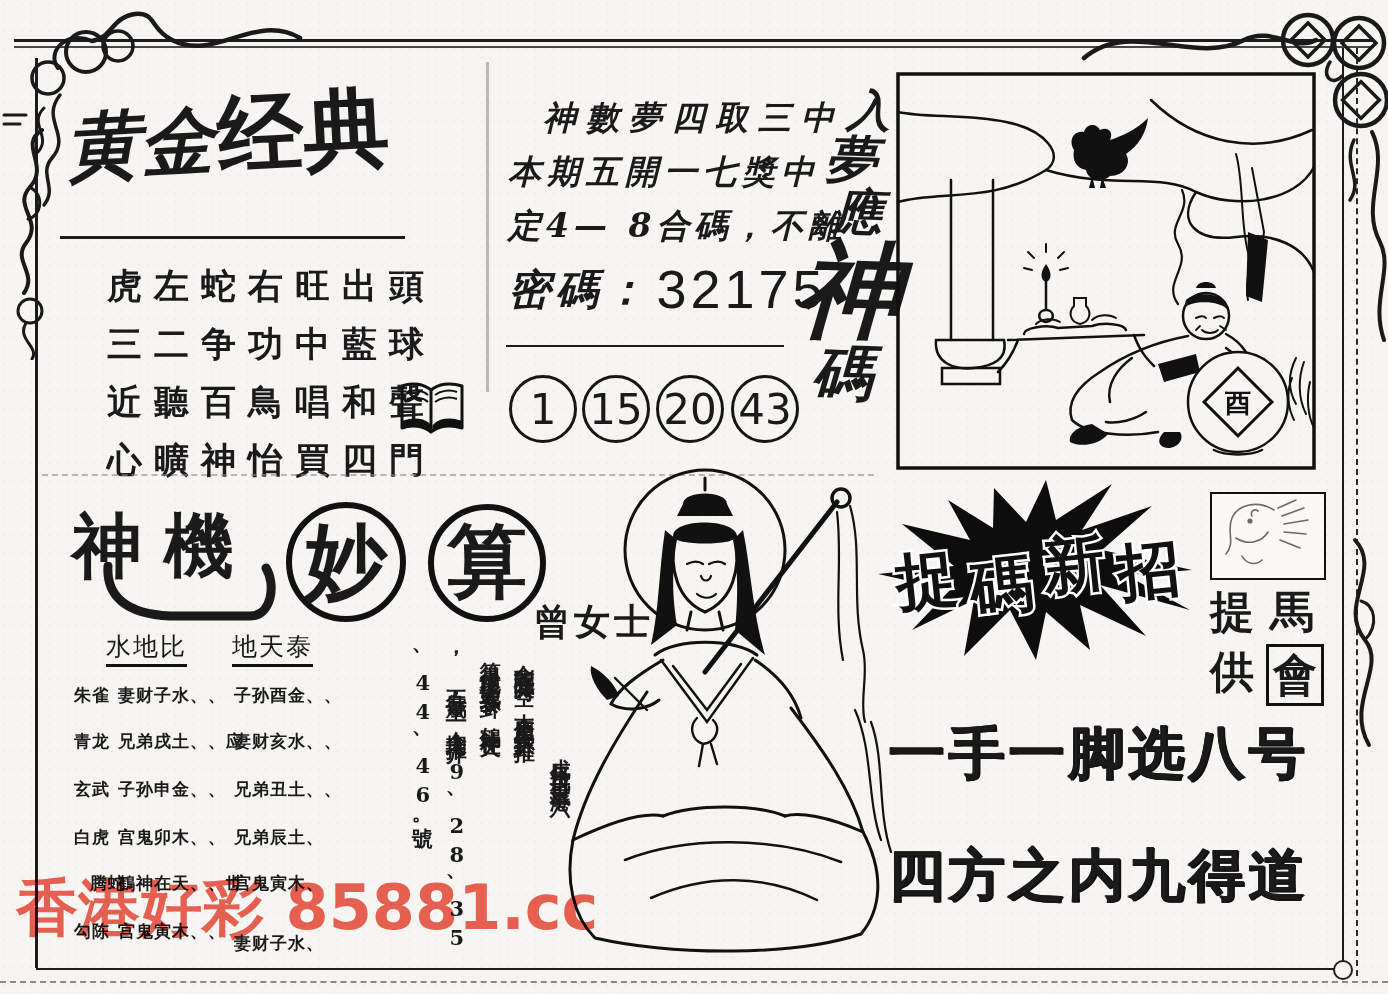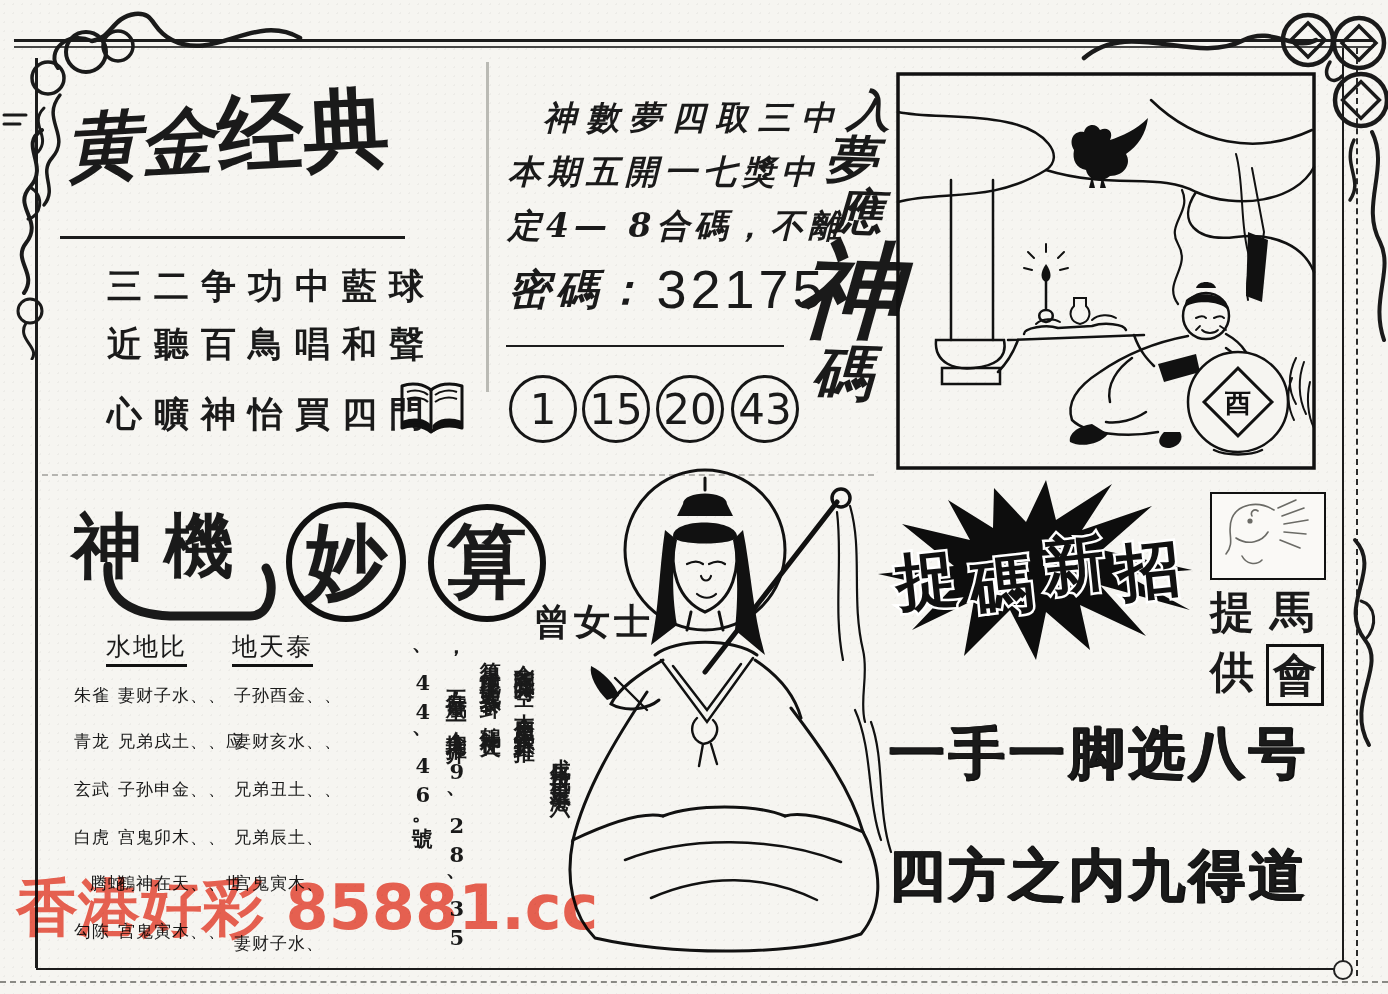--- a/index.html
+++ b/index.html
@@ -17,21 +17,21 @@
   .hline{background:#1c1c1c;}
   .poem-line{font-family:"DejaVu Serif",serif;font-weight:bold;font-size:35px;letter-spacing:12px;white-space:nowrap;}
   .mid-line{font-family:"DejaVu Serif",serif;font-style:italic;font-weight:bold;font-size:33px;letter-spacing:10px;white-space:nowrap;}
   .circle-num{
     position:absolute;width:62px;height:62px;border:3px solid #161616;border-radius:50%;
     display:flex;align-items:center;justify-content:center;
     font-family:"DejaVu Sans",sans-serif;font-weight:400;font-size:42px;background:transparent;
   }
   .vtitle-char{display:block;text-align:center;font-family:"DejaVu Serif",serif;font-style:italic;font-weight:bold;line-height:1.02;}
   .tbl-header{font-weight:400;font-size:25px;border-bottom:3px solid #111;padding-bottom:1px;letter-spacing:2px;white-space:nowrap;}
-  .tbl-cell{font-size:17px;font-weight:normal;white-space:nowrap;letter-spacing:1px;}
+  .tbl-cell{font-size:17px;font-weight:bold;white-space:nowrap;letter-spacing:1px;}
   .vcol{
     writing-mode:vertical-rl;text-orientation:upright;
     font-family:"DejaVu Serif",serif;font-size:21px;font-weight:bold;letter-spacing:4px;line-height:1.25;
     white-space:nowrap;
   }
   .logo-circle{
     position:absolute;border:6px solid #111;border-radius:50%;
     display:flex;align-items:center;justify-content:center;
     font-family:"DejaVu Serif",serif;font-weight:900;background:transparent;
   }
@@ -108,22 +108,23 @@
     </g>
   </svg>
 
   <div class="abs" style="left:55px;top:60px;width:430px;height:410px;">
     <div class="abs" style="left:10px;top:18px;transform:rotate(-3deg);white-space:nowrap;">
       <span class="hand" style="font-size:74px;font-weight:bold;">黄金</span>
       <span class="serifcjk" style="font-size:86px;font-weight:900;">经典</span>
     </div>
     <div class="abs hline" style="left:5px;top:176px;width:345px;height:3px;"></div>
     <div class="abs" style="left:52px;top:203px;">
+      <div class="poem-line" style="margin-bottom:11px;">虎左蛇右旺出頭</div>
       <div class="poem-line" style="margin-bottom:11px;">三二争功中藍球</div>
-      <div class="poem-line" style="margin-bottom:23px;">近聽百鳥唱和聲</div>
+      <div class="poem-line" style="margin-bottom:11px;">近聽百鳥唱和聲</div>
       <div class="poem-line">心曠神怡買四門</div>
     </div>
   </div>
 
   <svg class="abs" style="left:398px;top:378px;" width="68" height="62" viewBox="0 0 68 62">
     <g stroke="#111" fill="none" stroke-width="3" stroke-linejoin="round">
       <path d="M4,8 C14,4 26,6 33,12 C40,6 52,4 64,8 L64,50 C52,46 40,48 33,54 C26,48 14,46 4,50 Z"></path>
       <path d="M33,12 L33,54"></path>
       <path d="M9,14 C17,11 26,13 30,17 M9,21 C17,18 26,20 30,24" stroke-width="2"></path>
       <path d="M59,14 C51,11 42,13 37,17 M59,21 C51,18 42,20 37,24" stroke-width="2"></path>

